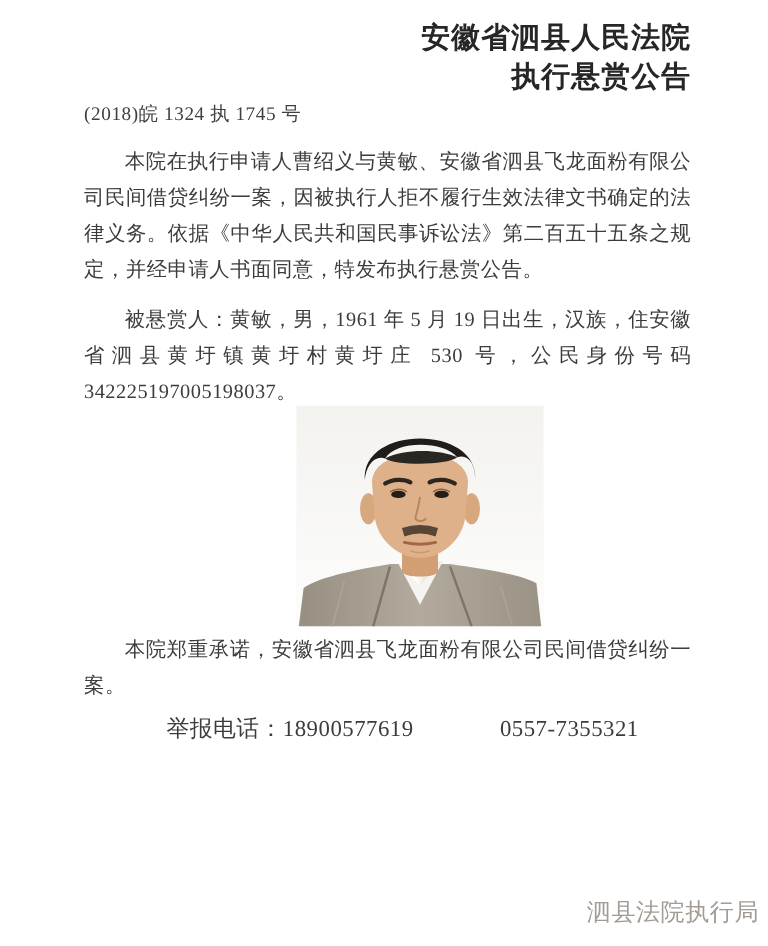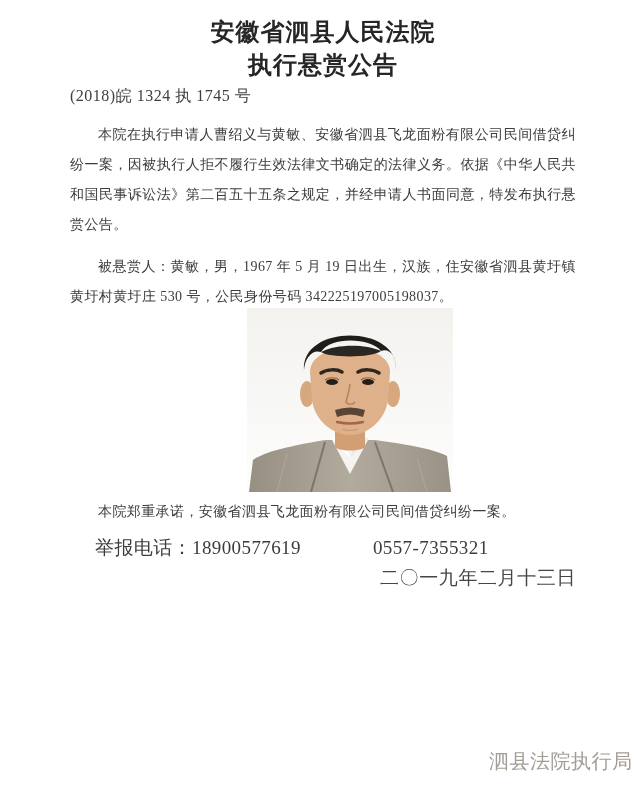--- a/index.html
+++ b/index.html
@@ -13,45 +13,45 @@
     color: #3c3c3c;
     overflow: hidden;
   }
   .content {
     position: absolute;
     left: 70px;
     top: 16px;
     width: 506px;
   }
   .court-title {
-    text-align: center;
+    text-align: right;
     font-size: 24px;
     font-weight: 700;
     line-height: 32px;
     color: #262626;
     letter-spacing: 1px;
   }
   .doc-title {
-    text-align: center;
+    text-align: right;
     font-size: 24px;
     font-weight: 700;
     line-height: 34px;
     color: #262626;
     letter-spacing: 1px;
   }
   .case-number {
     text-align: left;
     font-size: 16px;
     line-height: 24px;
     margin-top: 2px;
     color: #3f3f3f;
     letter-spacing: 0.5px;
   }
   .para {
-    font-size: 14px;
+    font-size: 17px;
     line-height: 30px;
     text-indent: 2em;
     text-align: justify;
     letter-spacing: 0.4px;
     margin: 0;
   }
   .para.p1 { margin-top: 12px; }
   .para.p2 { margin-top: 12px; }
   .para.p3 { margin-top: 5px; }
   .para.p4 { margin-top: 5px; }
@@ -61,20 +61,21 @@
     height: 184px;
     background: #faf9f7;
   }
   .photo-frame svg { display: block; }
   .hotline {
     margin-top: 6px;
     padding-left: 25px;
     font-size: 19px;
     line-height: 30px;
     letter-spacing: 0.4px;
+    text-align: center;
   }
   .hotline .landline { margin-left: 72px; }
   .date-row {
     text-align: right;
     font-size: 19px;
     line-height: 30px;
     letter-spacing: 0.6px;
     color: #464646;
   }
   .watermark {
@@ -99,21 +100,21 @@
   <div class="content">
 
     <div class="court-title">安徽省泗县人民法院</div>
 
     <div class="doc-title">执行悬赏公告</div>
 
     <div class="case-number">(2018)皖 1324 执 1745 号</div>
 
     <p class="para p1">本院在执行申请人曹绍义与黄敏、安徽省泗县飞龙面粉有限公司民间借贷纠纷一案，因被执行人拒不履行生效法律文书确定的法律义务。依据《中华人民共和国民事诉讼法》第二百五十五条之规定，并经申请人书面同意，特发布执行悬赏公告。</p>
 
-    <p class="para p2">被悬赏人：黄敏，男，1967 年 5 月 19 日出生，汉族，住安徽省泗县黄圩镇黄圩村黄圩庄 530 号，公民身份号码 342225197005198037。</p>
+    <p class="para p2">被悬赏人：黄敏，男，1961 年 5 月 19 日出生，汉族，住安徽省泗县黄圩镇黄圩村黄圩庄 530 号，公民身份号码 342225197005198037。</p>
 
     <div class="photo-frame">
       <svg width="206" height="184" viewBox="0 0 206 184" xmlns="http://www.w3.org/2000/svg">
         <defs>
           <linearGradient id="bgGrad" x1="0" y1="0" x2="0" y2="1">
             <stop offset="0" stop-color="#f3f2ef"></stop>
             <stop offset="1" stop-color="#fdfdfc"></stop>
           </linearGradient>
           <linearGradient id="jacketGrad" x1="0" y1="0" x2="1" y2="0">
             <stop offset="0" stop-color="#978f81"></stop>
@@ -161,17 +162,16 @@
       </svg>
     </div>
 
 
     <p class="para p4">本院郑重承诺，安徽省泗县飞龙面粉有限公司民间借贷纠纷一案。</p>
 
     <div class="hotline">
       <span>举报电话：</span><span>18900577619</span><span class="landline">0557-7355321</span>
     </div>
 
-    <div class="date-row">二〇一九年二月十三日</div>
   </div>
 
   <div class="watermark">泗县法院执行局</div>
 </div>
 
 </body></html>

